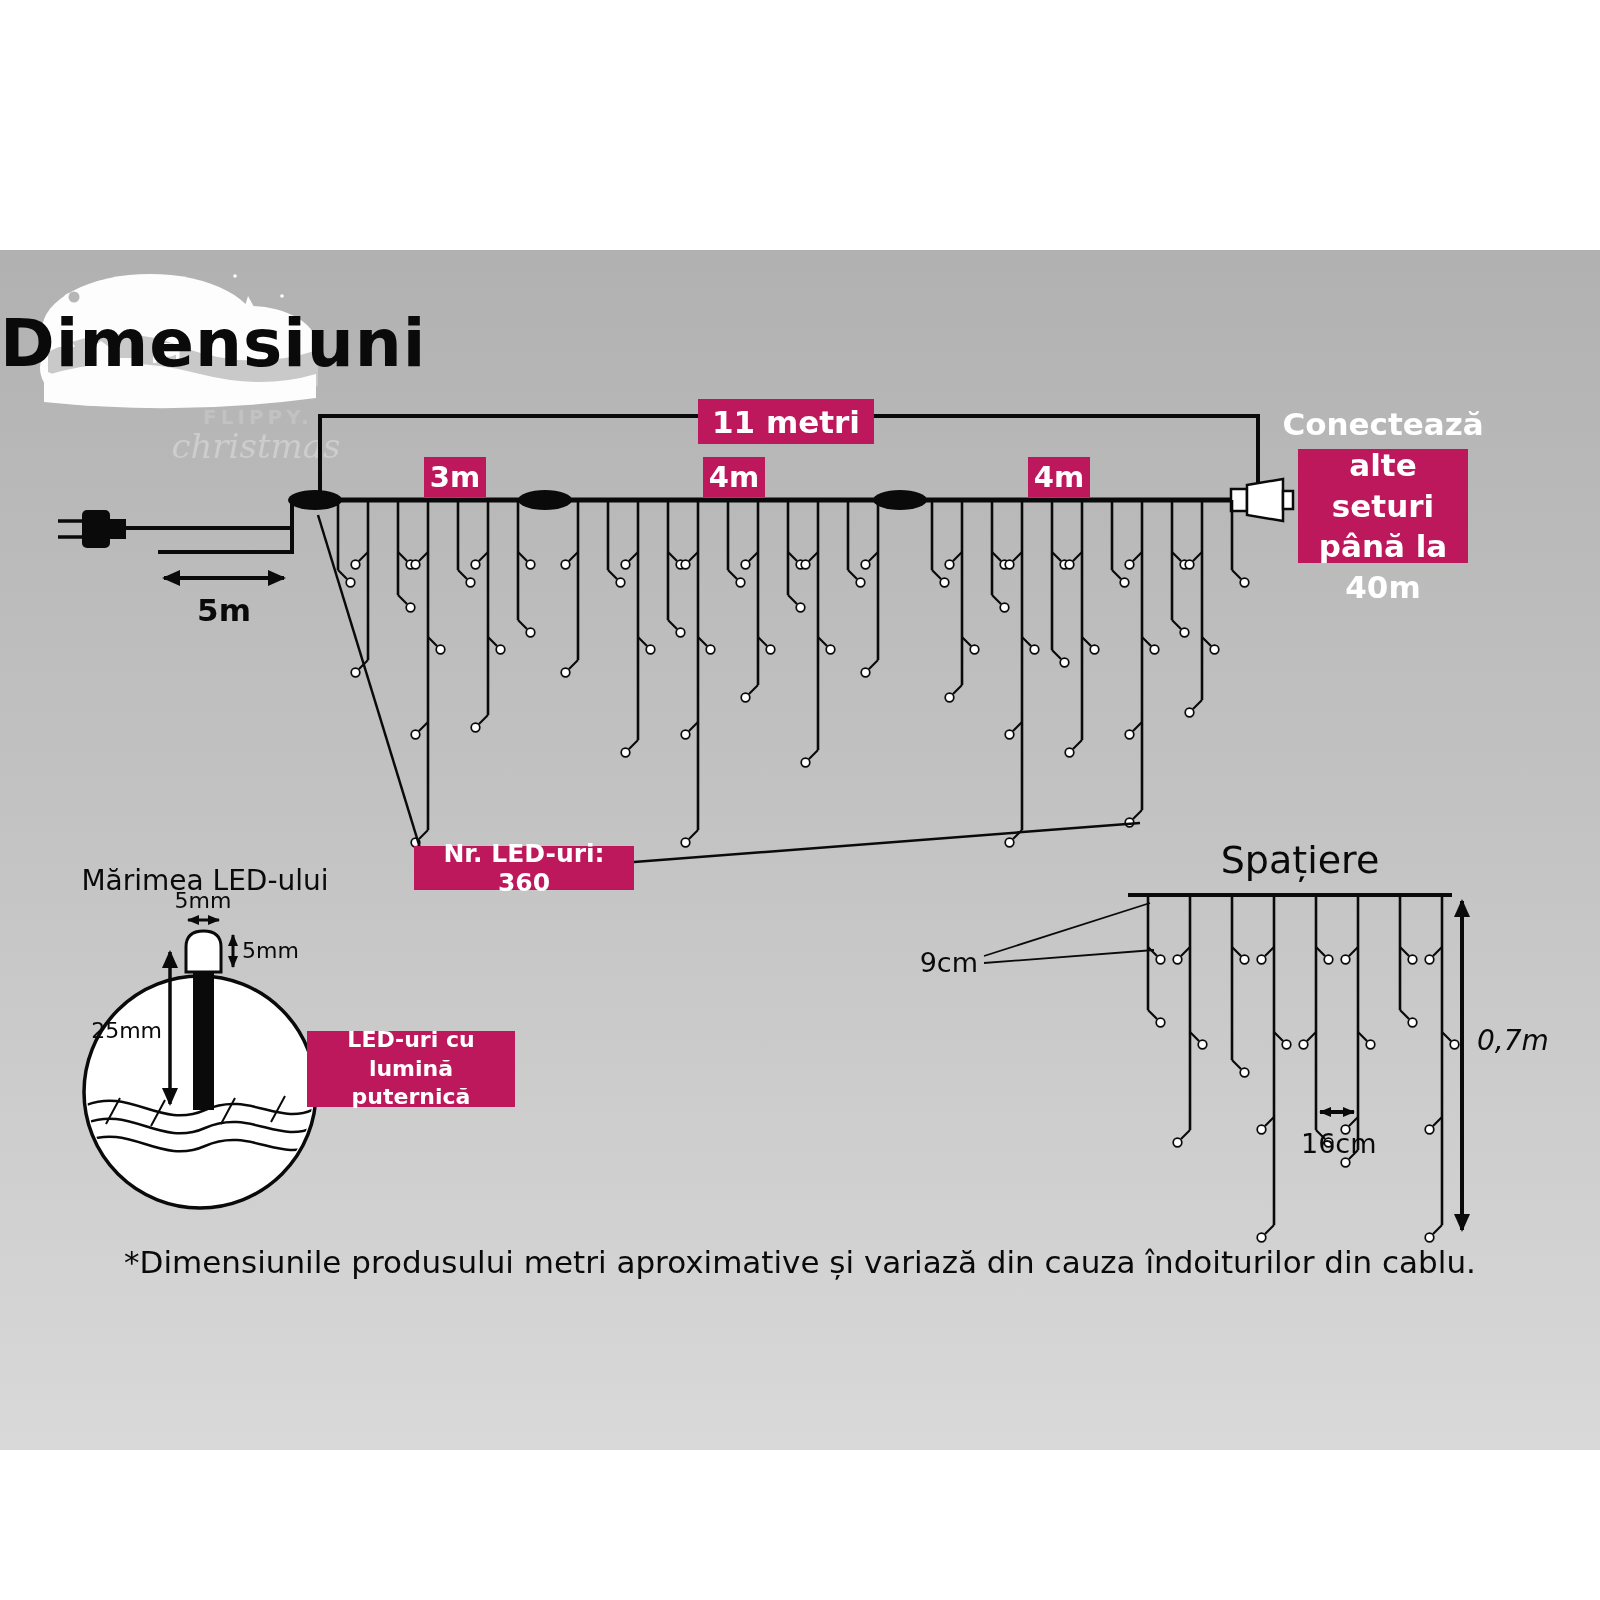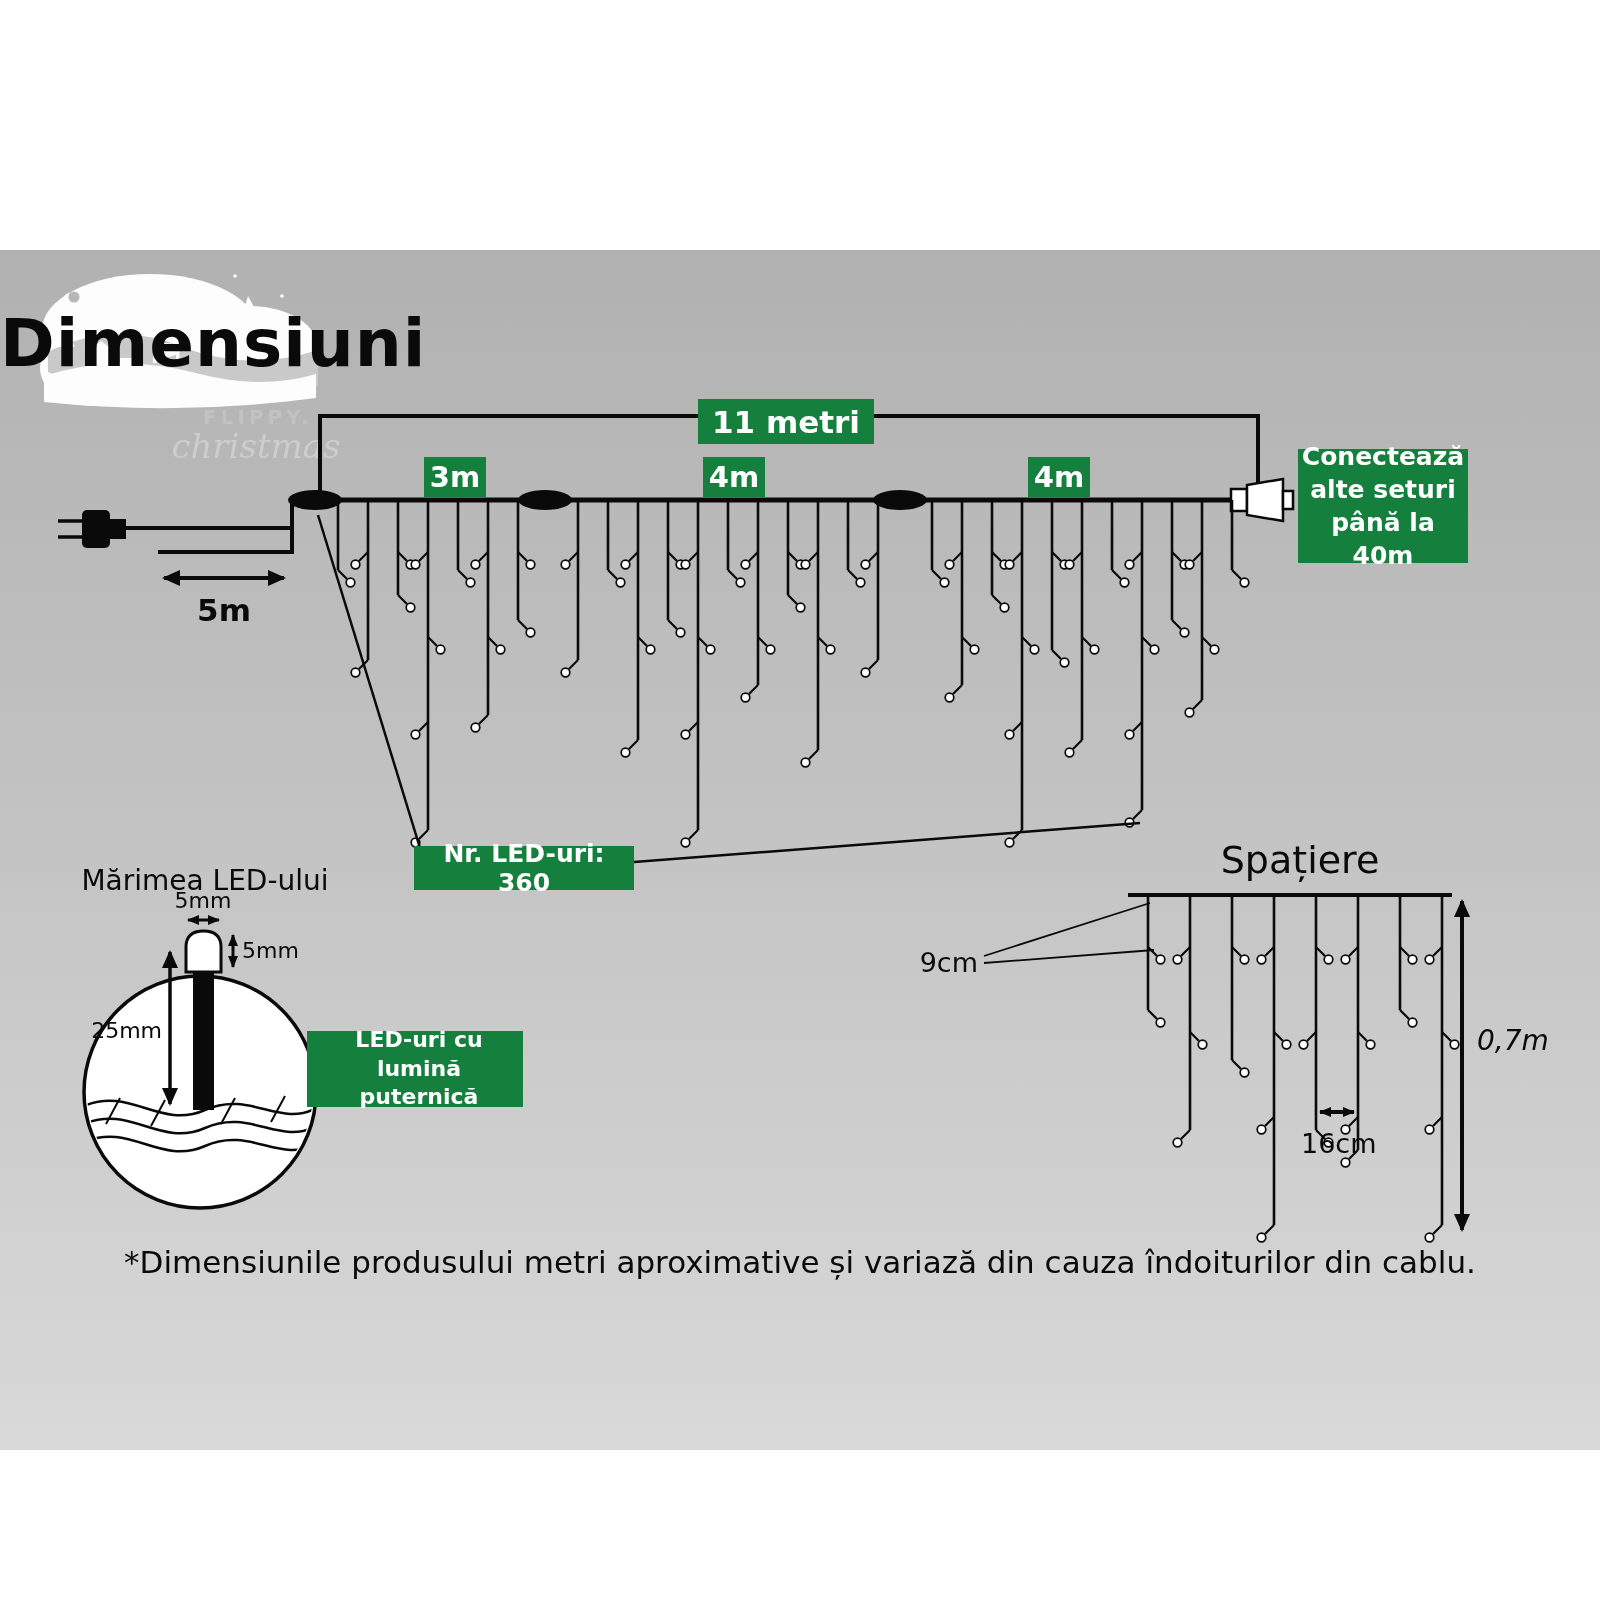--- a/index.html
+++ b/index.html
@@ -2,41 +2,41 @@
 <html><head>
 <meta charset="utf-8">
 <style>
   html,body{margin:0;padding:0;background:#fff;}
   .canvas{position:relative;width:1600px;height:1600px;background:#fff;overflow:hidden;
           font-family:"DejaVu Sans","Liberation Sans",sans-serif;color:#0a0a0a;}
   .band{position:absolute;left:0;top:250px;width:1600px;height:1200px;
         background:linear-gradient(180deg,#b1b1b1 0%,#c3c3c3 48%,#d9d9d9 100%);}
   #diagram{position:absolute;left:0;top:0;width:1600px;height:1600px;}
   .lbl{position:absolute;color:#0a0a0a;}
-  .blackbox{position:absolute;background:#15803d;color:#ffffff;display:flex;
+  .blackbox{position:absolute;background:#be185d;color:#ffffff;display:flex;
             align-items:center;justify-content:center;font-weight:700;text-align:center;}
   #t-title{left:0;right:0;top:305px;text-align:left;font-size:66px;font-weight:800;letter-spacing:1px;}
   #b-11m{left:698px;top:399px;width:176px;height:45px;font-size:31px;}
   #b-seg0{left:424px;top:457px;width:62px;height:40px;font-size:29px;}
   #b-seg1{left:703px;top:457px;width:62px;height:40px;font-size:29px;}
   #b-seg2{left:1028px;top:457px;width:62px;height:40px;font-size:29px;}
   #t-5m{left:160px;top:592px;width:128px;text-align:center;font-size:31px;font-weight:600;}
-  #b-connect{left:1298px;top:449px;width:170px;height:114px;font-size:25px;line-height:1.32;
+  #b-connect{left:1298px;top:449px;width:170px;height:114px;font-size:31px;line-height:1.32;
              flex-direction:column;}
   #b-ledcount{left:414px;top:846px;width:220px;height:44px;font-size:25px;}
   #t-spacing{left:1170px;top:838px;width:260px;text-align:center;font-size:38px;}
   #t-9cm{left:906px;top:947px;width:72px;text-align:right;font-size:27px;}
   #t-16cm{left:1301px;top:1128px;width:72px;text-align:center;font-size:27px;}
   #t-07m{left:1477px;top:1024px;font-size:28px;font-style:italic;}
   #t-ledsize{left:55px;top:864px;width:300px;text-align:center;font-size:28px;}
   #t-5mm-top{left:167px;top:888px;width:72px;text-align:center;font-size:22px;}
   #t-5mm-side{left:242px;top:938px;font-size:22px;}
   #t-25mm{left:84px;top:1018px;width:78px;text-align:right;font-size:22px;}
   #b-callout{left:307px;top:1031px;width:208px;height:76px;font-size:22px;line-height:1.3;
-             flex-direction:column;padding-left:8px;}
+             flex-direction:column;}
   #t-footnote{left:0;right:0;top:1244px;text-align:center;font-size:31px;}
 </style>
 </head>
 <body>
 
 <div class="canvas">
 
   <div class="band"></div>
 
   <svg id="diagram" viewBox="0 0 1600 1600" xmlns="http://www.w3.org/2000/svg">

